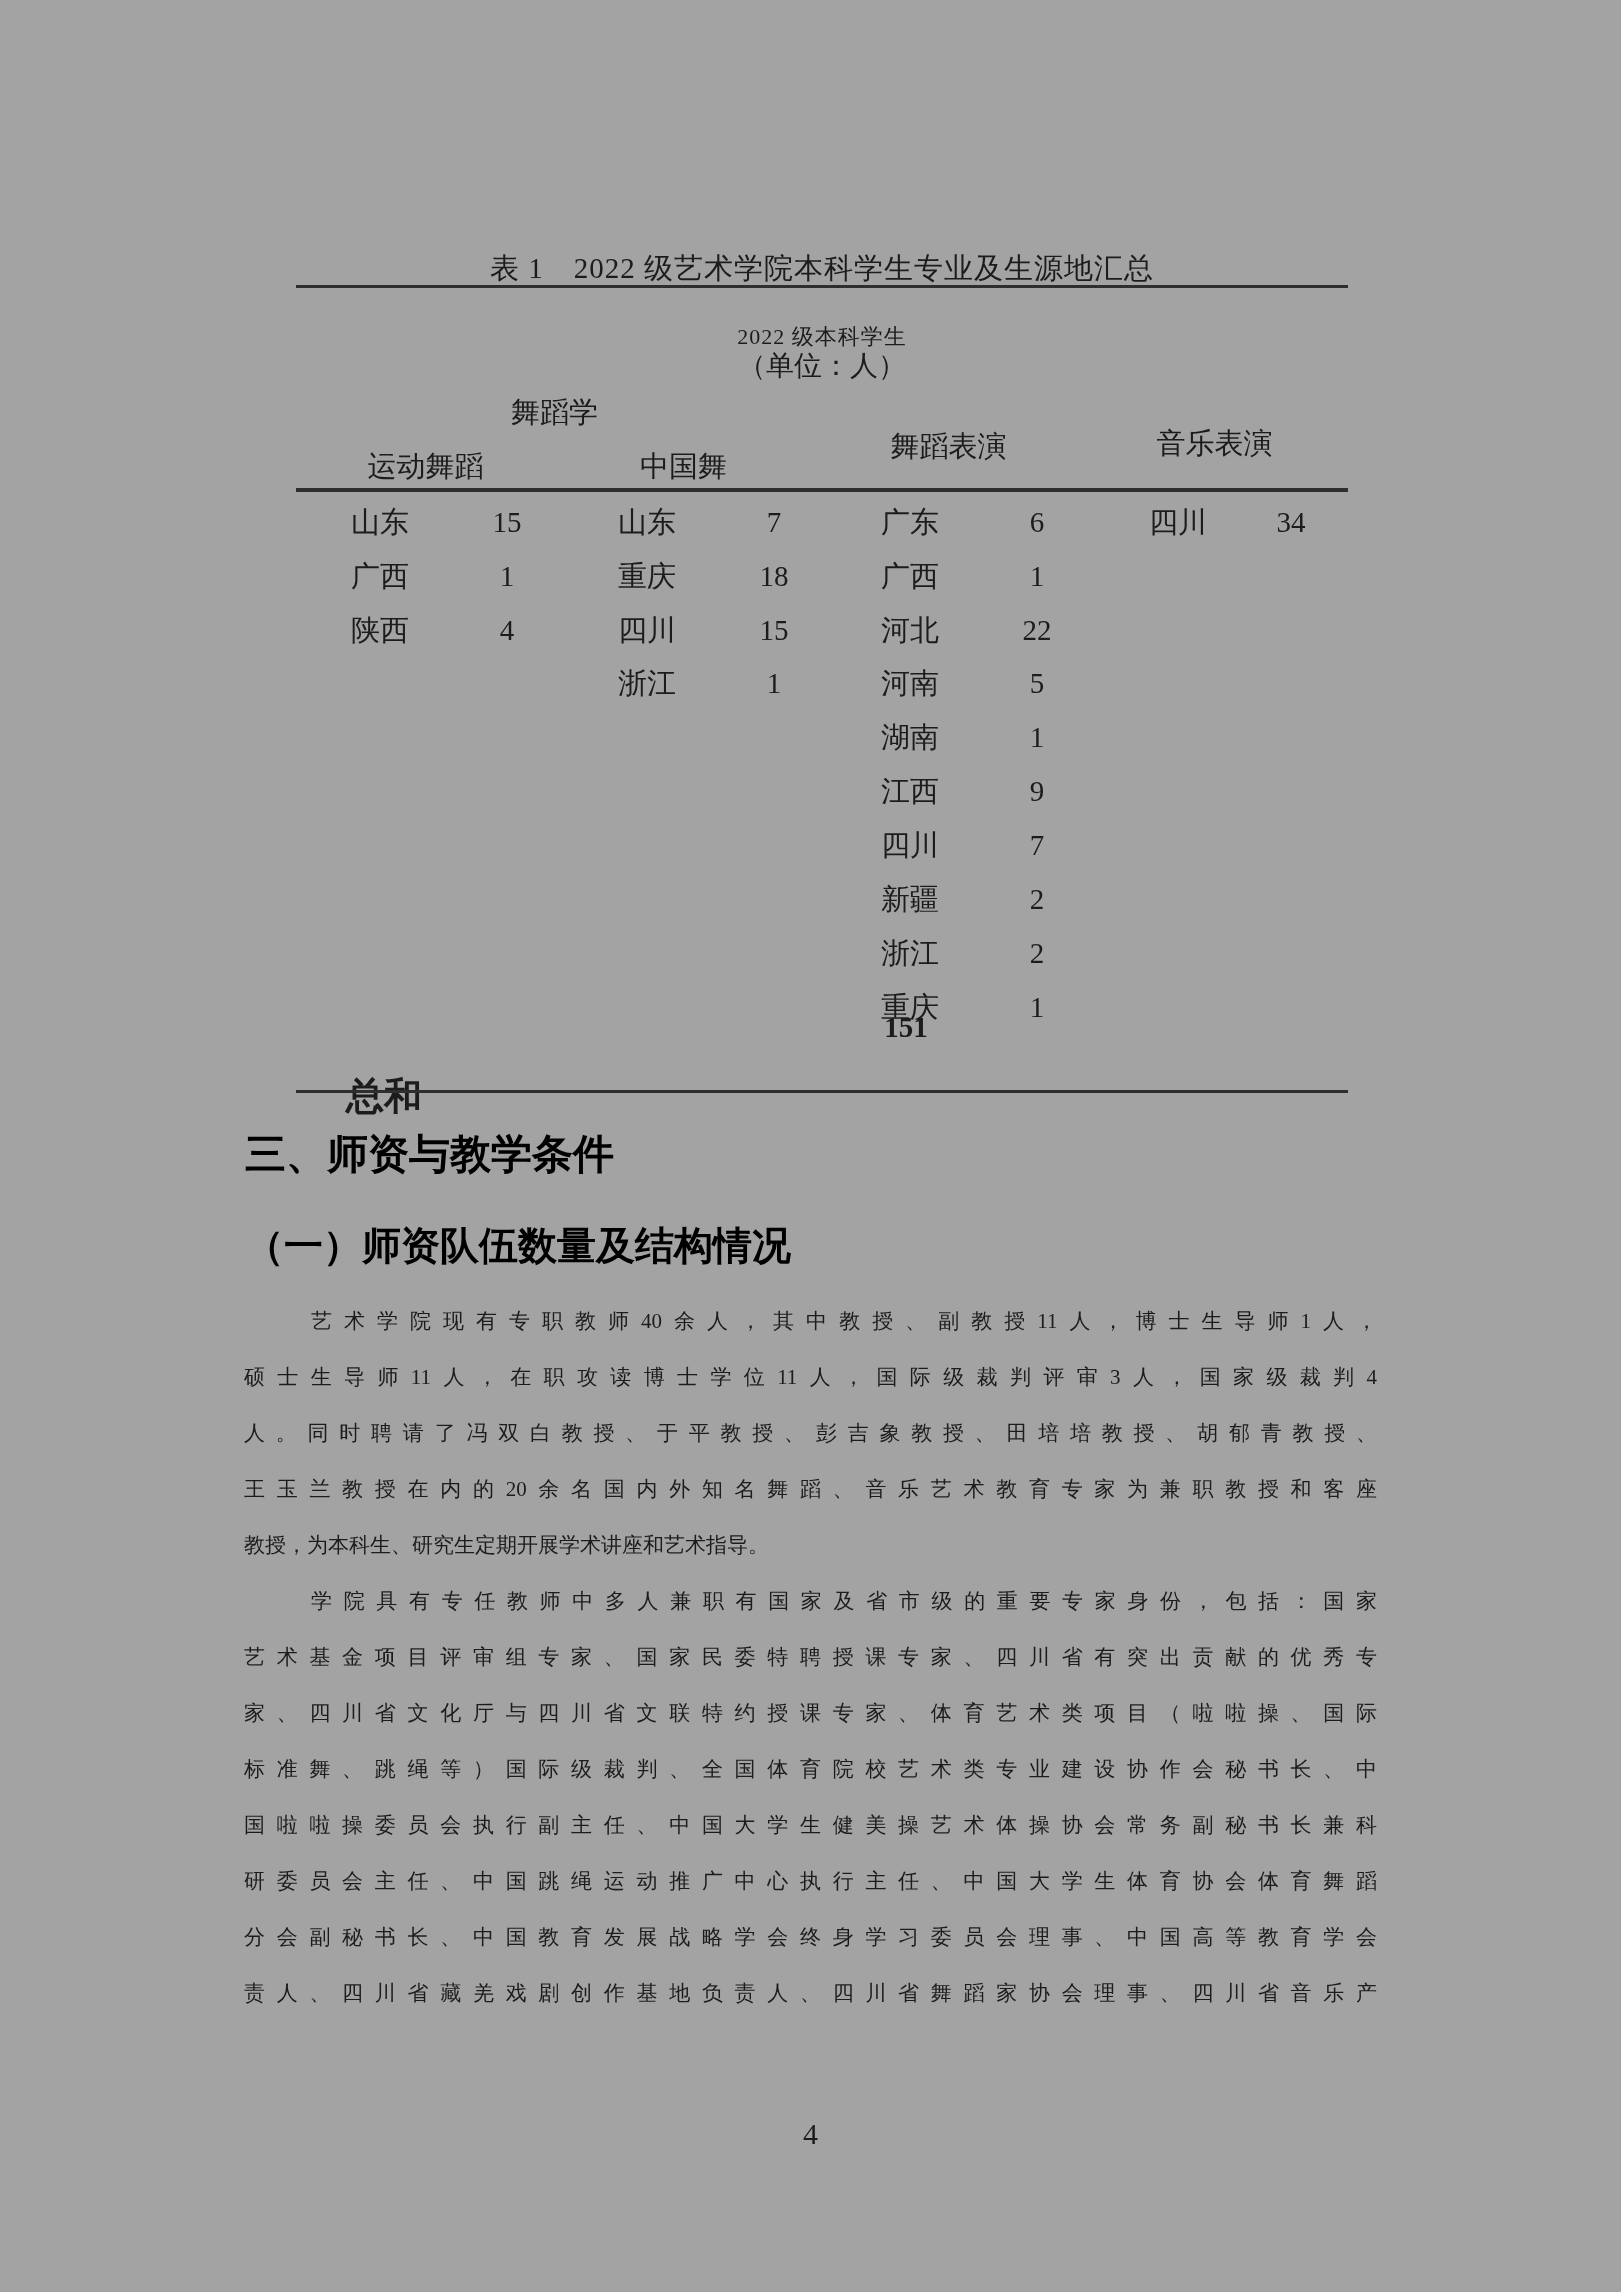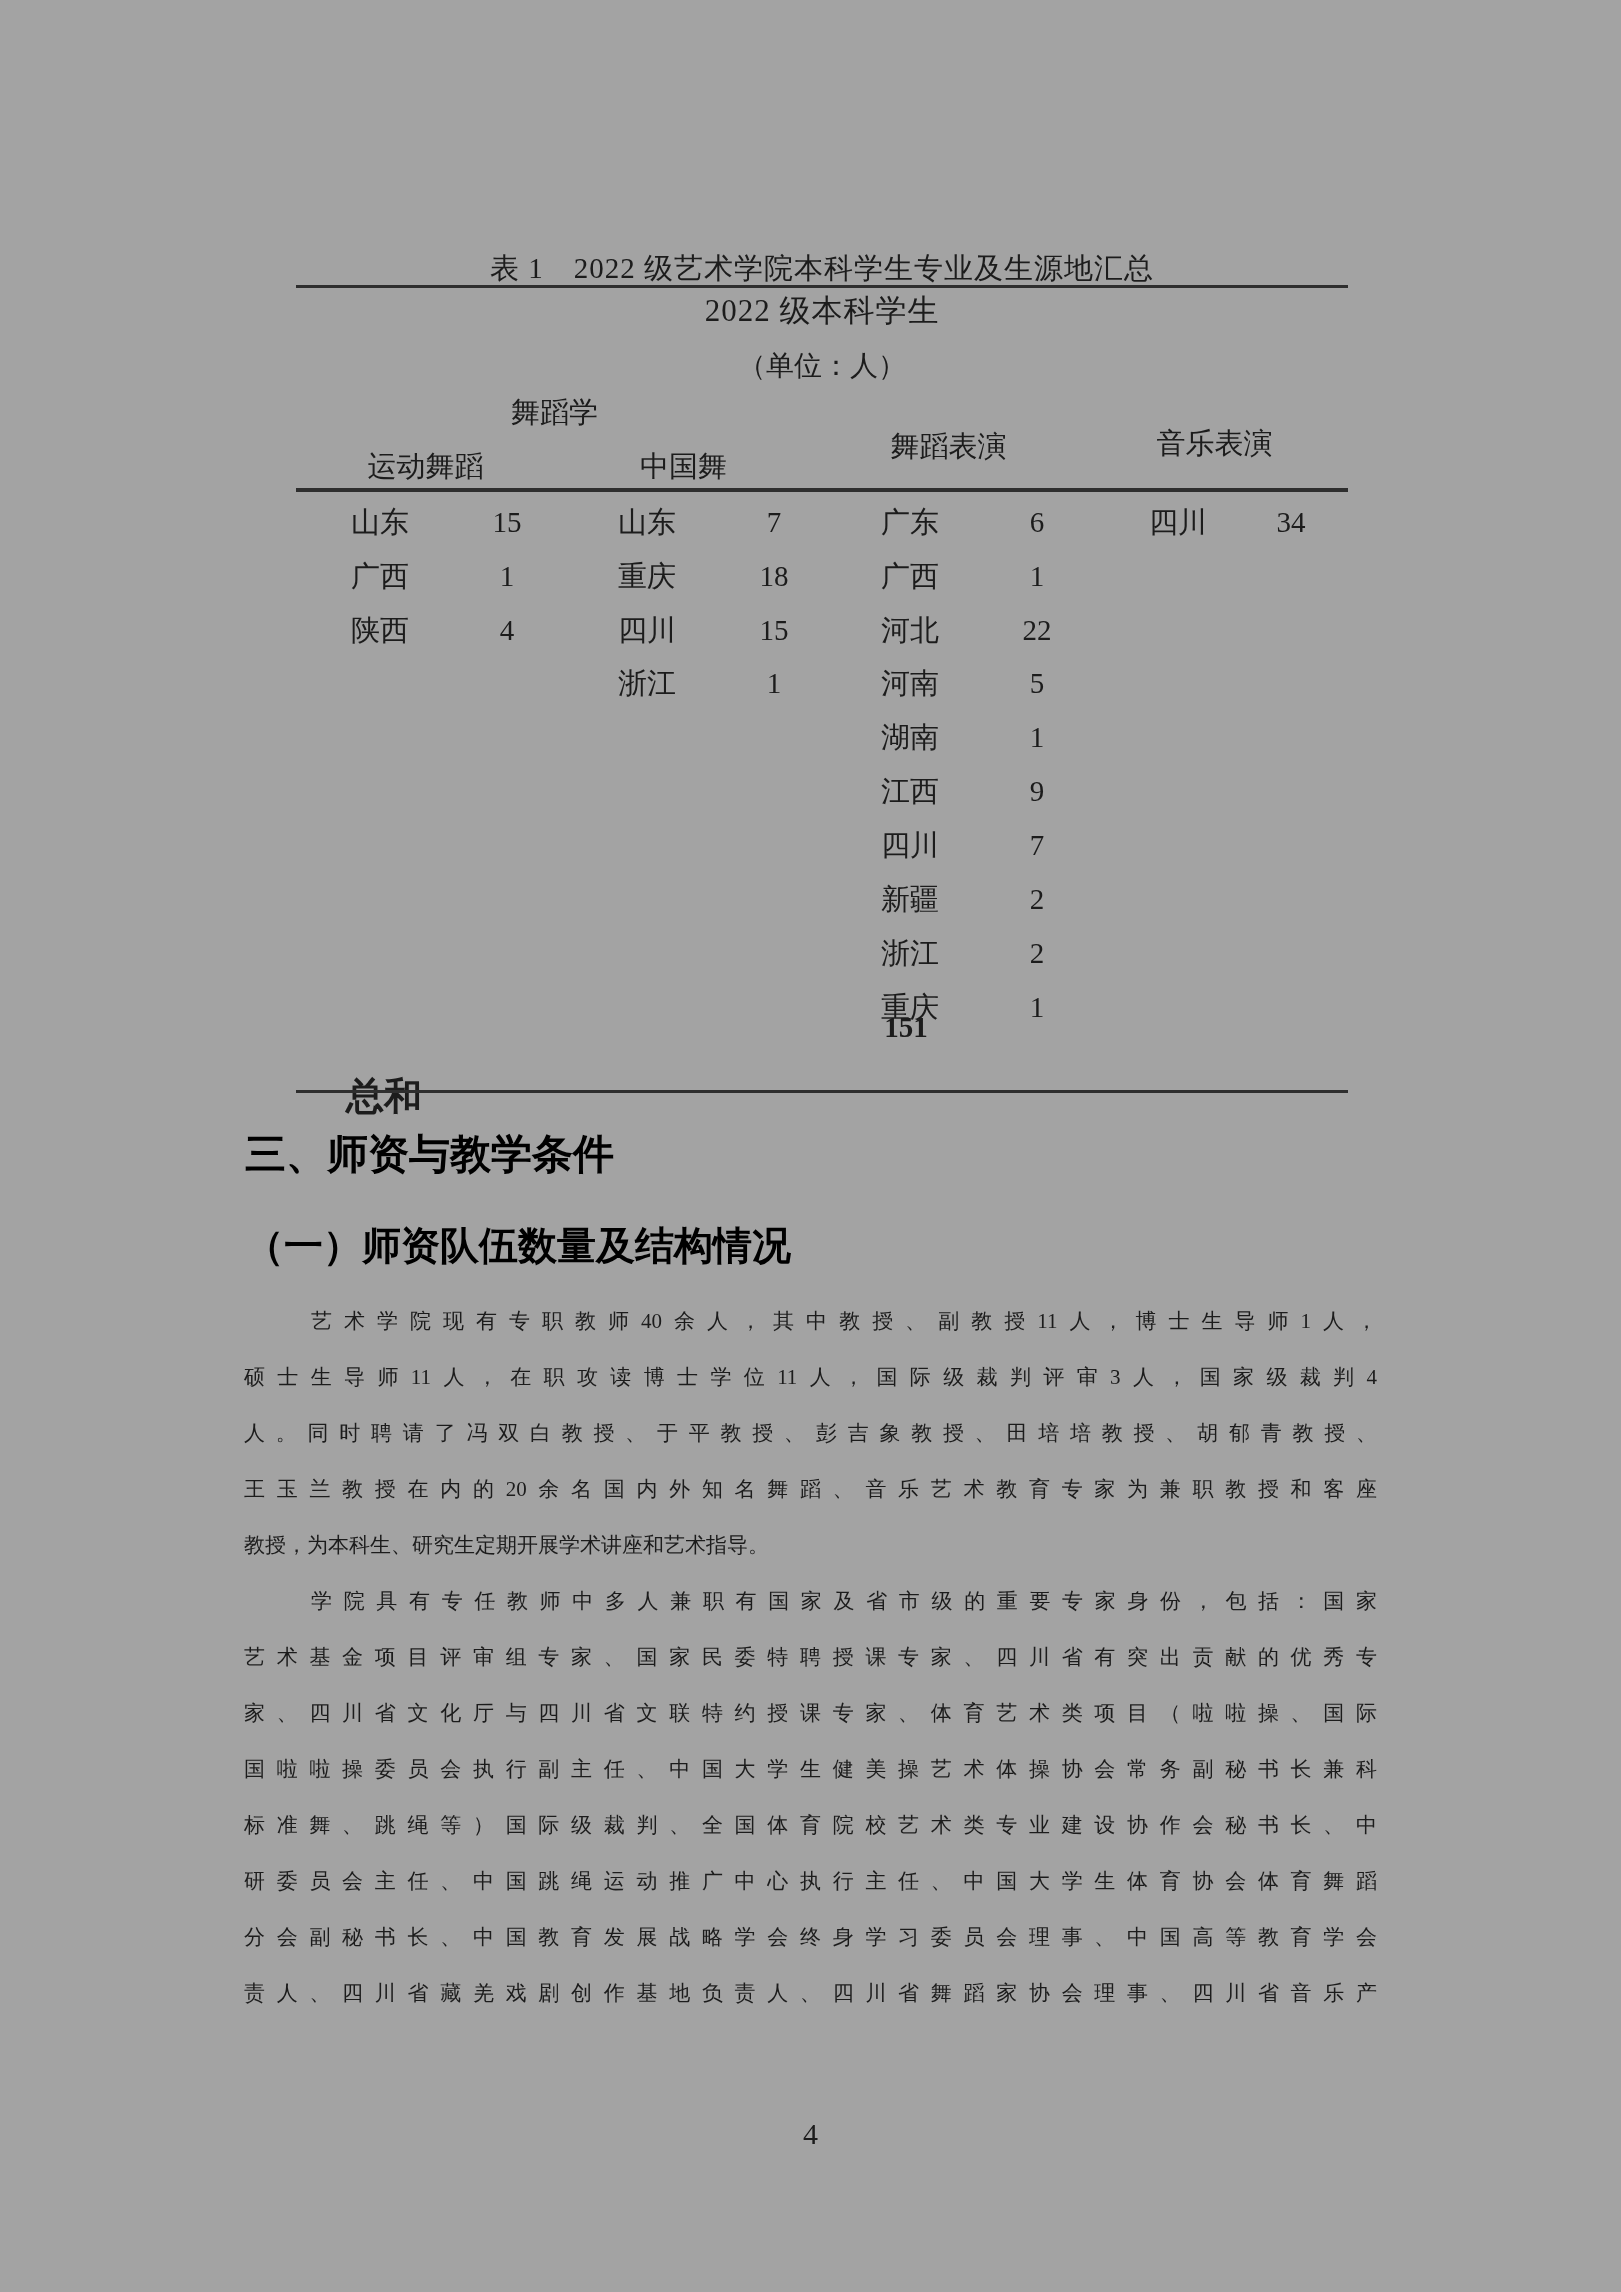--- a/index.html
+++ b/index.html
@@ -16,21 +16,21 @@
   
   .t-caption {
     left: 296px; top: 251px; width: 1052px;
     text-align: center; font-size: 29px; line-height: 35px;
     white-space: pre; letter-spacing: 1px;
   }
   .rule { left: 296px; width: 1052px; background: #2e2e2e; }
   .rule-top { top: 285px; height: 2.9px; }
   .rule-mid { top: 488px; height: 3.9px; }
   .rule-bot { top: 1090px; height: 2.9px; }
-  .t-title { left: 296px; top: 294px; width: 1052px; text-align: center; font-size: 31px; line-height: 33px; letter-spacing: 1px; }
+  .t-title { left: 296px; top: 320px; width: 1052px; text-align: center; font-size: 22px; line-height: 33px; letter-spacing: 1px; }
   .t-unit  { left: 296px; top: 349px; width: 1052px; text-align: center; font-size: 28px; line-height: 33px; }
   .t-hdr { font-size: 29px; line-height: 33px; text-align: center; width: 171px; }
   .t-hdr-group { left: 469px; top: 396px; }
   .t-hdr-dance-perf { left: 863px; top: 430px; text-align: center; }
   .t-hdr-music-perf { left: 1129px; top: 427px; }
   .t-hdr-sport-dance { left: 340px; top: 450px; }
   .t-hdr-chinese-dance { left: 598px; top: 450px; }
   .tc {
     position: absolute; width: 118px; height: 33px;
     text-align: center; font-size: 29px; line-height: 33px;
@@ -128,22 +128,22 @@
 
   <div class="abs para-block">
     <div class="bline indent">艺术学院现有专职教师40余人，其中教授、副教授11人，博士生导师1人，</div>
     <div class="bline">硕士生导师11人，在职攻读博士学位11人，国际级裁判评审3人，国家级裁判4</div>
     <div class="bline">人。同时聘请了冯双白教授、于平教授、彭吉象教授、田培培教授、胡郁青教授、</div>
     <div class="bline">王玉兰教授在内的20余名国内外知名舞蹈、音乐艺术教育专家为兼职教授和客座</div>
     <div class="bline no-just">教授，为本科生、研究生定期开展学术讲座和艺术指导。</div>
     <div class="bline indent">学院具有专任教师中多人兼职有国家及省市级的重要专家身份，包括：国家</div>
     <div class="bline">艺术基金项目评审组专家、国家民委特聘授课专家、四川省有突出贡献的优秀专</div>
     <div class="bline">家、四川省文化厅与四川省文联特约授课专家、体育艺术类项目（啦啦操、国际</div>
+    <div class="bline">标准舞、跳绳等）国际级裁判、全国体育院校艺术类专业建设协作会秘书长、中</div>
     <div class="bline">国啦啦操委员会执行副主任、中国大学生健美操艺术体操协会常务副秘书长兼科</div>
-    <div class="bline">标准舞、跳绳等）国际级裁判、全国体育院校艺术类专业建设协作会秘书长、中</div>
     <div class="bline">研委员会主任、中国跳绳运动推广中心执行主任、中国大学生体育协会体育舞蹈</div>
     <div class="bline">分会副秘书长、中国教育发展战略学会终身学习委员会理事、中国高等教育学会</div>
     <div class="bline">责人、四川省藏羌戏剧创作基地负责人、四川省舞蹈家协会理事、四川省音乐产</div>
   </div>
 
   <div class="abs page-num">4</div>
 
 </div>
 
 

